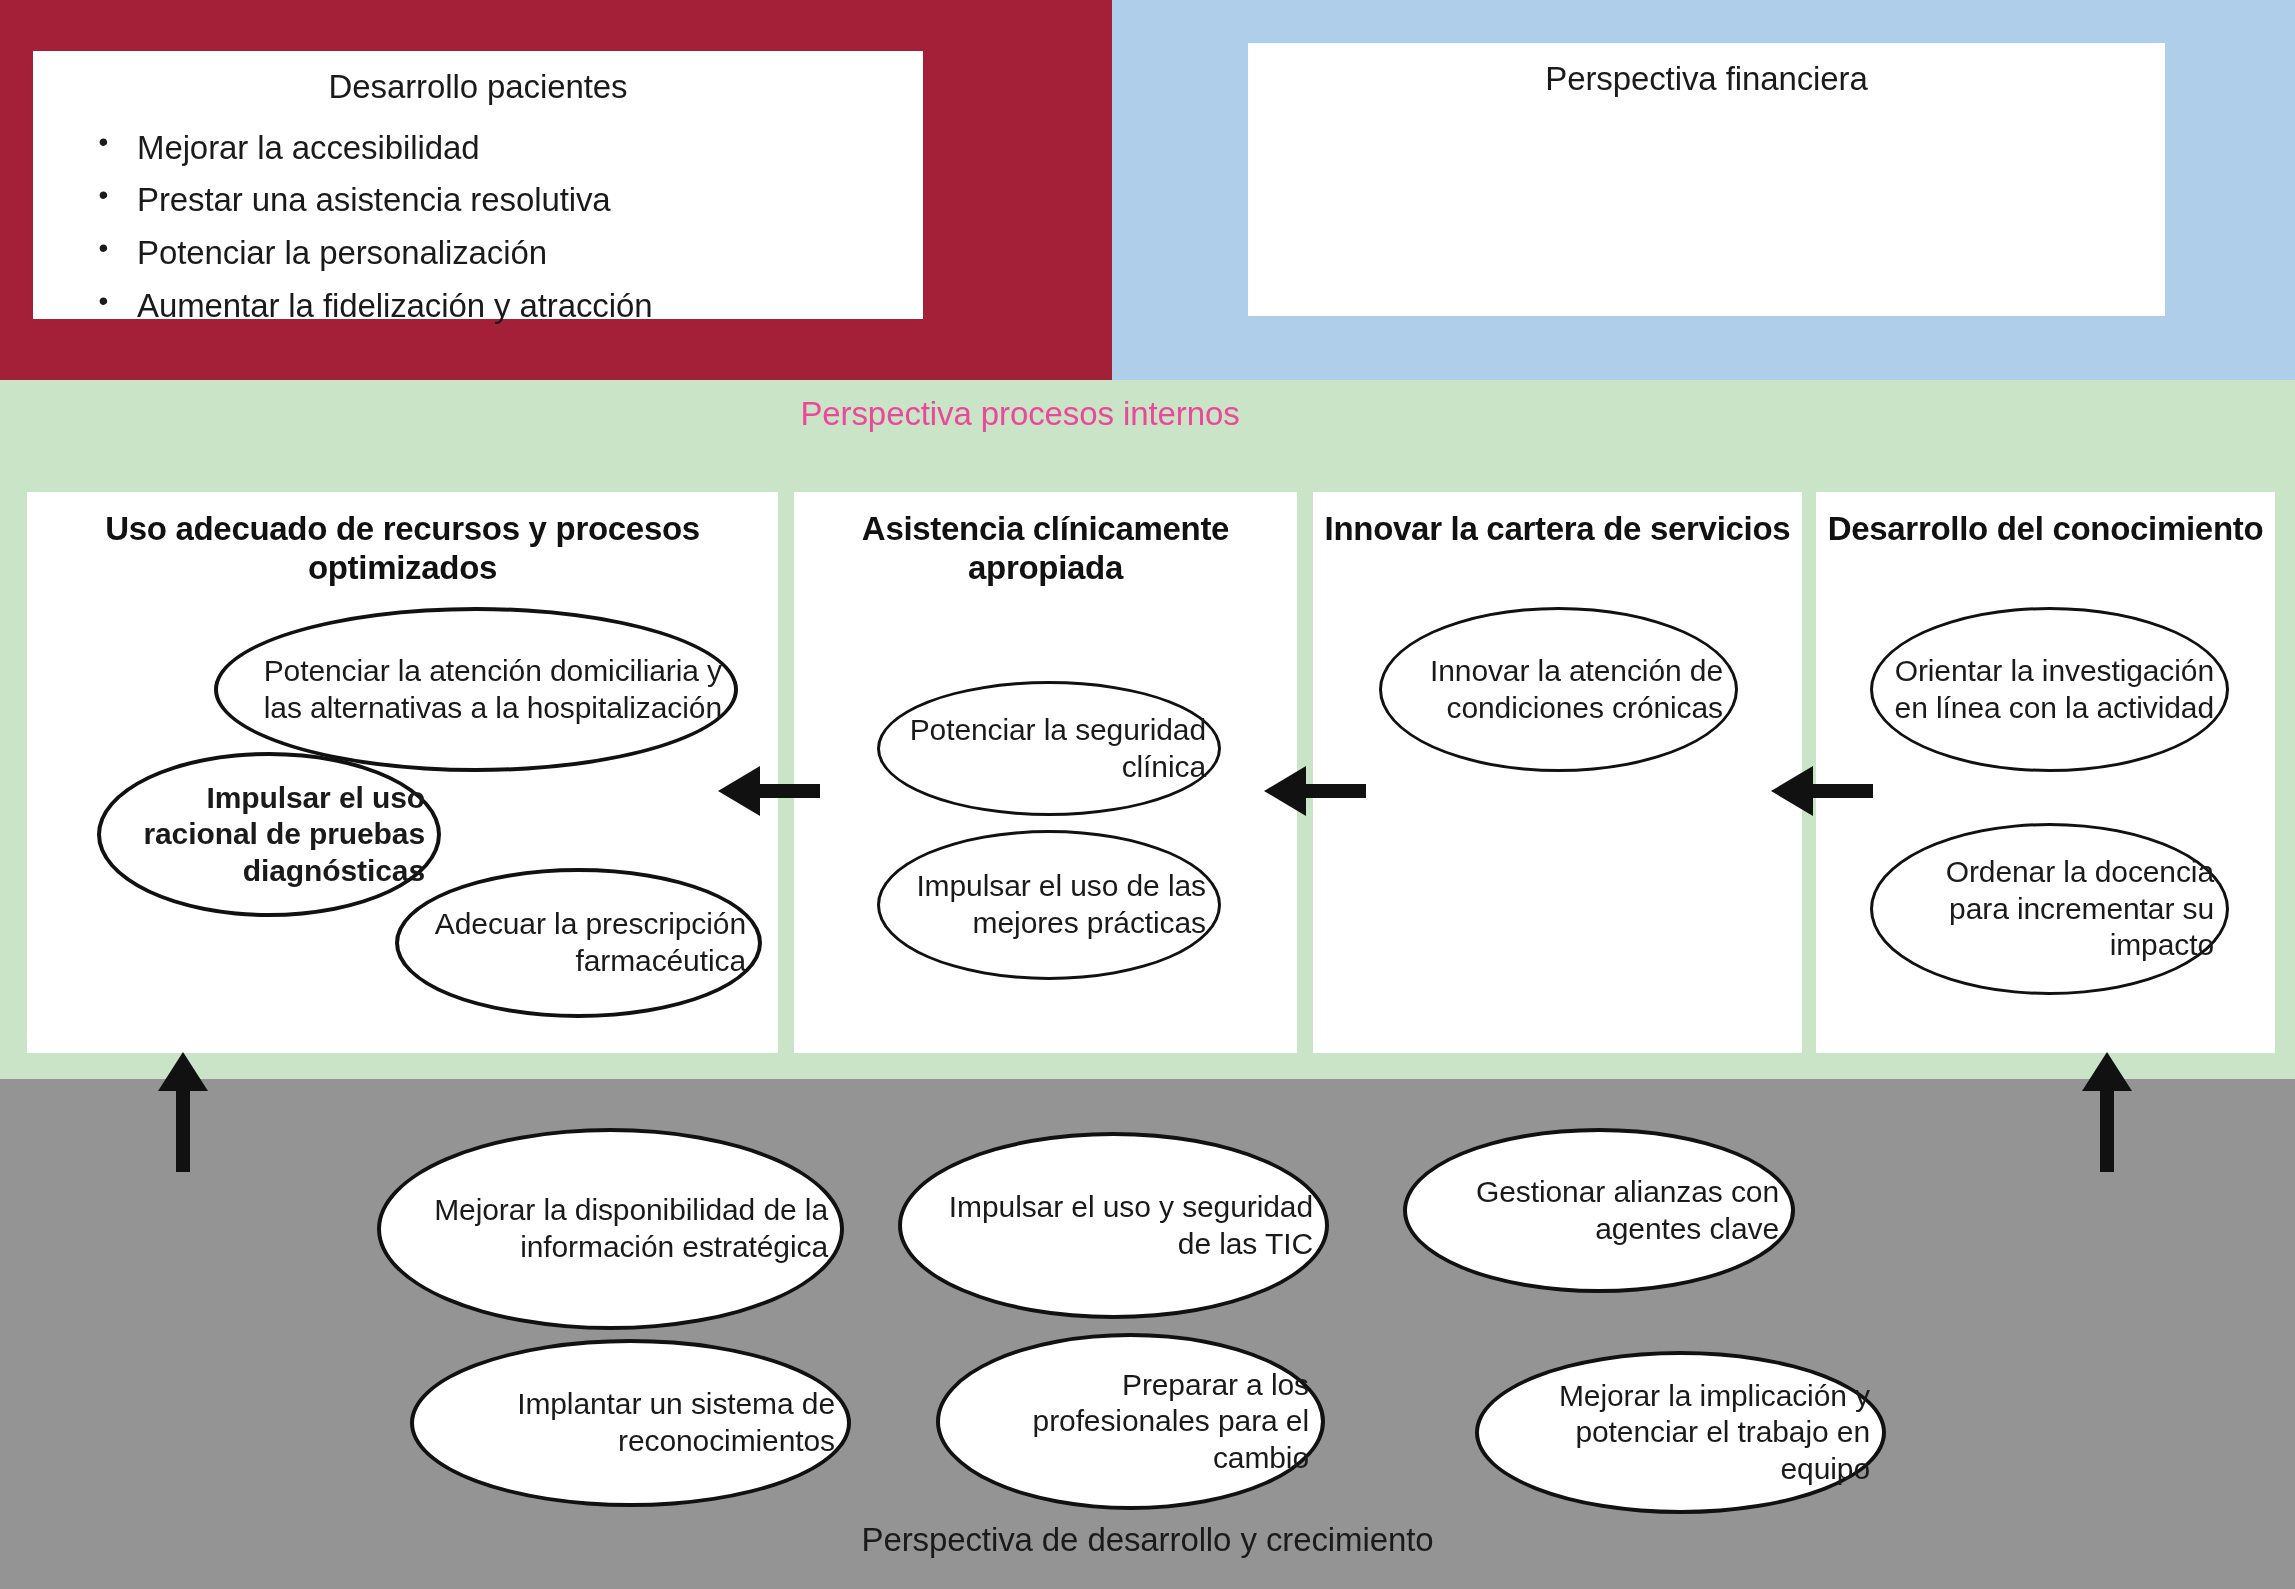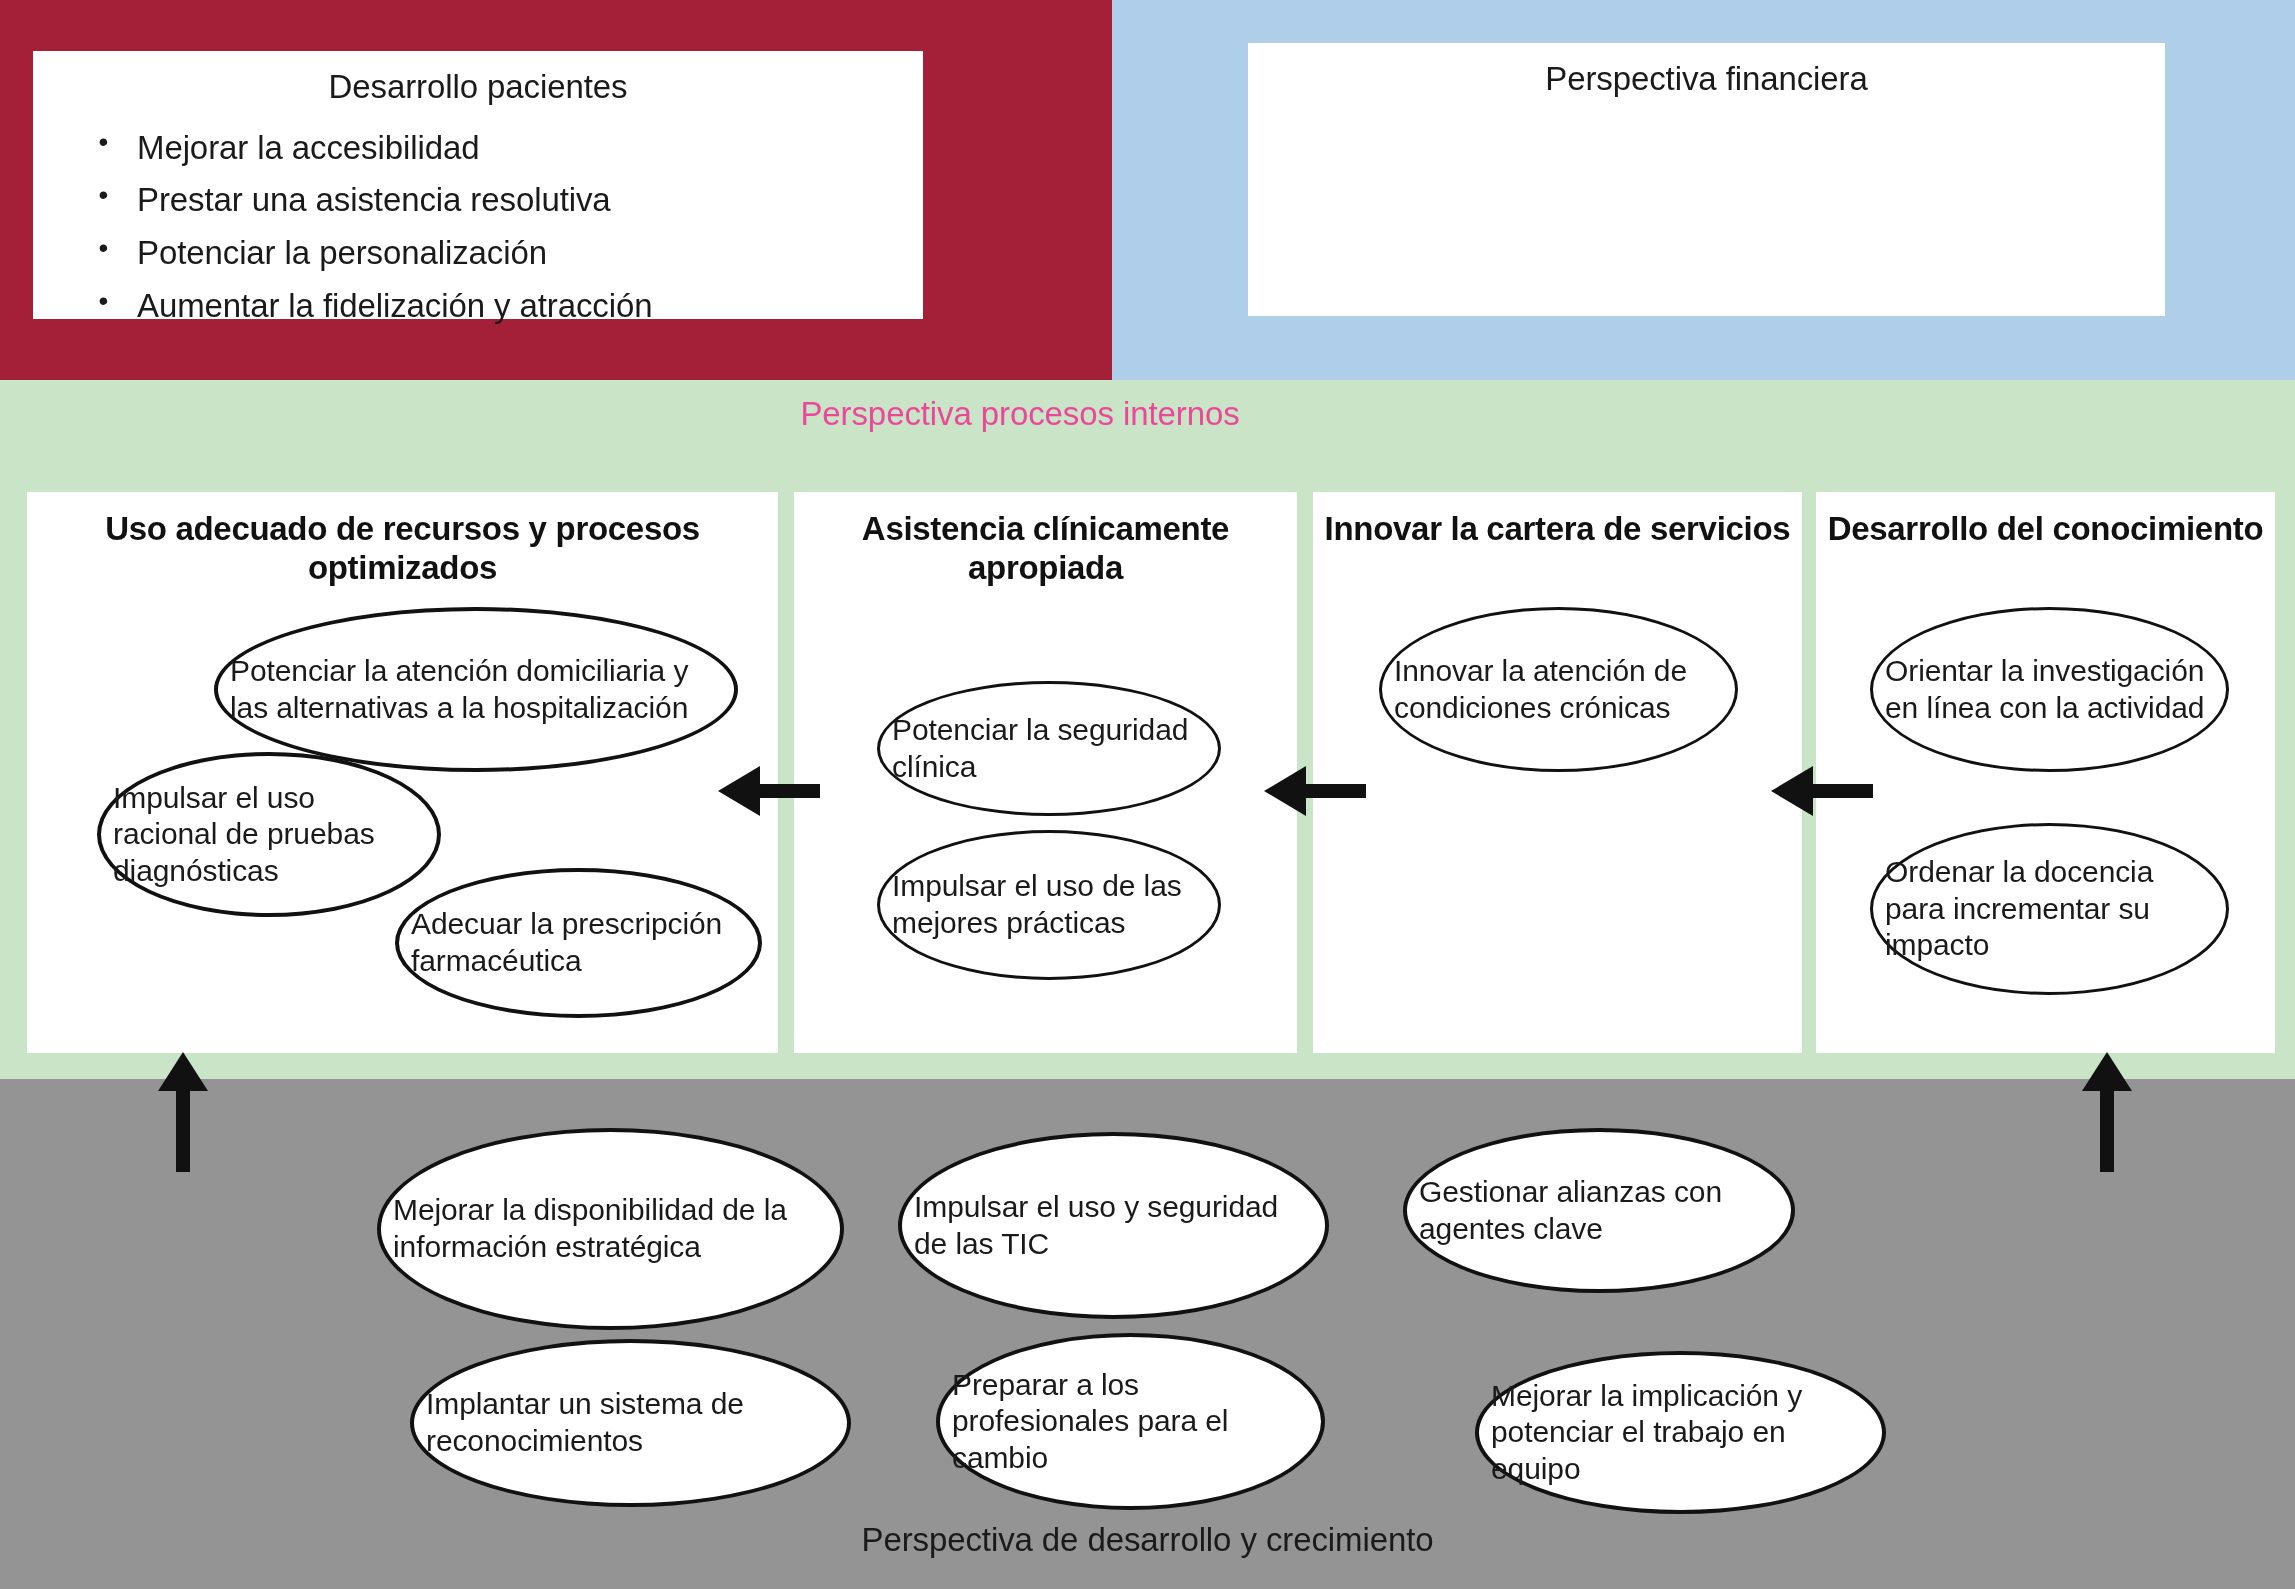--- a/index.html
+++ b/index.html
@@ -122,34 +122,34 @@
 
   
   .node {
     position: absolute;
     border: 3px solid #111111;
     border-radius: 50%;
     background: #ffffff;
     display: flex;
     align-items: center;
     justify-content: center;
-    text-align: left;
+    text-align: right;
     box-sizing: border-box;
     color: #1a1a1a;
     font-size: 30px;
     line-height: 1.22;
     letter-spacing: -0.1px;
   }
   .node span { display: block; padding: 0 12px; }
 
   .node.thick { border-width: 4.5px; }
 
   
   #n-0-0 { left: 214px;  top: 607px;  width: 524px; height: 165px; }
-  #n-0-1 { left: 97px;  top: 752px; width: 344px; height: 165px; }
+  #n-0-1 { left: 97px;  top: 752px; width: 344px; height: 165px; font-weight: bold; }
   #n-0-2 { left: 395px;  top: 868px; width: 367px; height: 150px; }
   
   #n-1-0 { left: 877px; top: 681px;  width: 344px; height: 135px; }
   #n-1-1 { left: 877px; top: 830px; width: 344px; height: 150px; }
   
   #n-2-0 { left: 1379px; top: 607px;  width: 359px; height: 165px; }
   #n-2-1 { left: 1379px; top: 797px; width: 359px; height: 194px; }
   
   #n-3-0 { left: 1870px; top: 607px;  width: 359px; height: 165px; }
   #n-3-1 { left: 1870px; top: 823px; width: 359px; height: 172px; }

